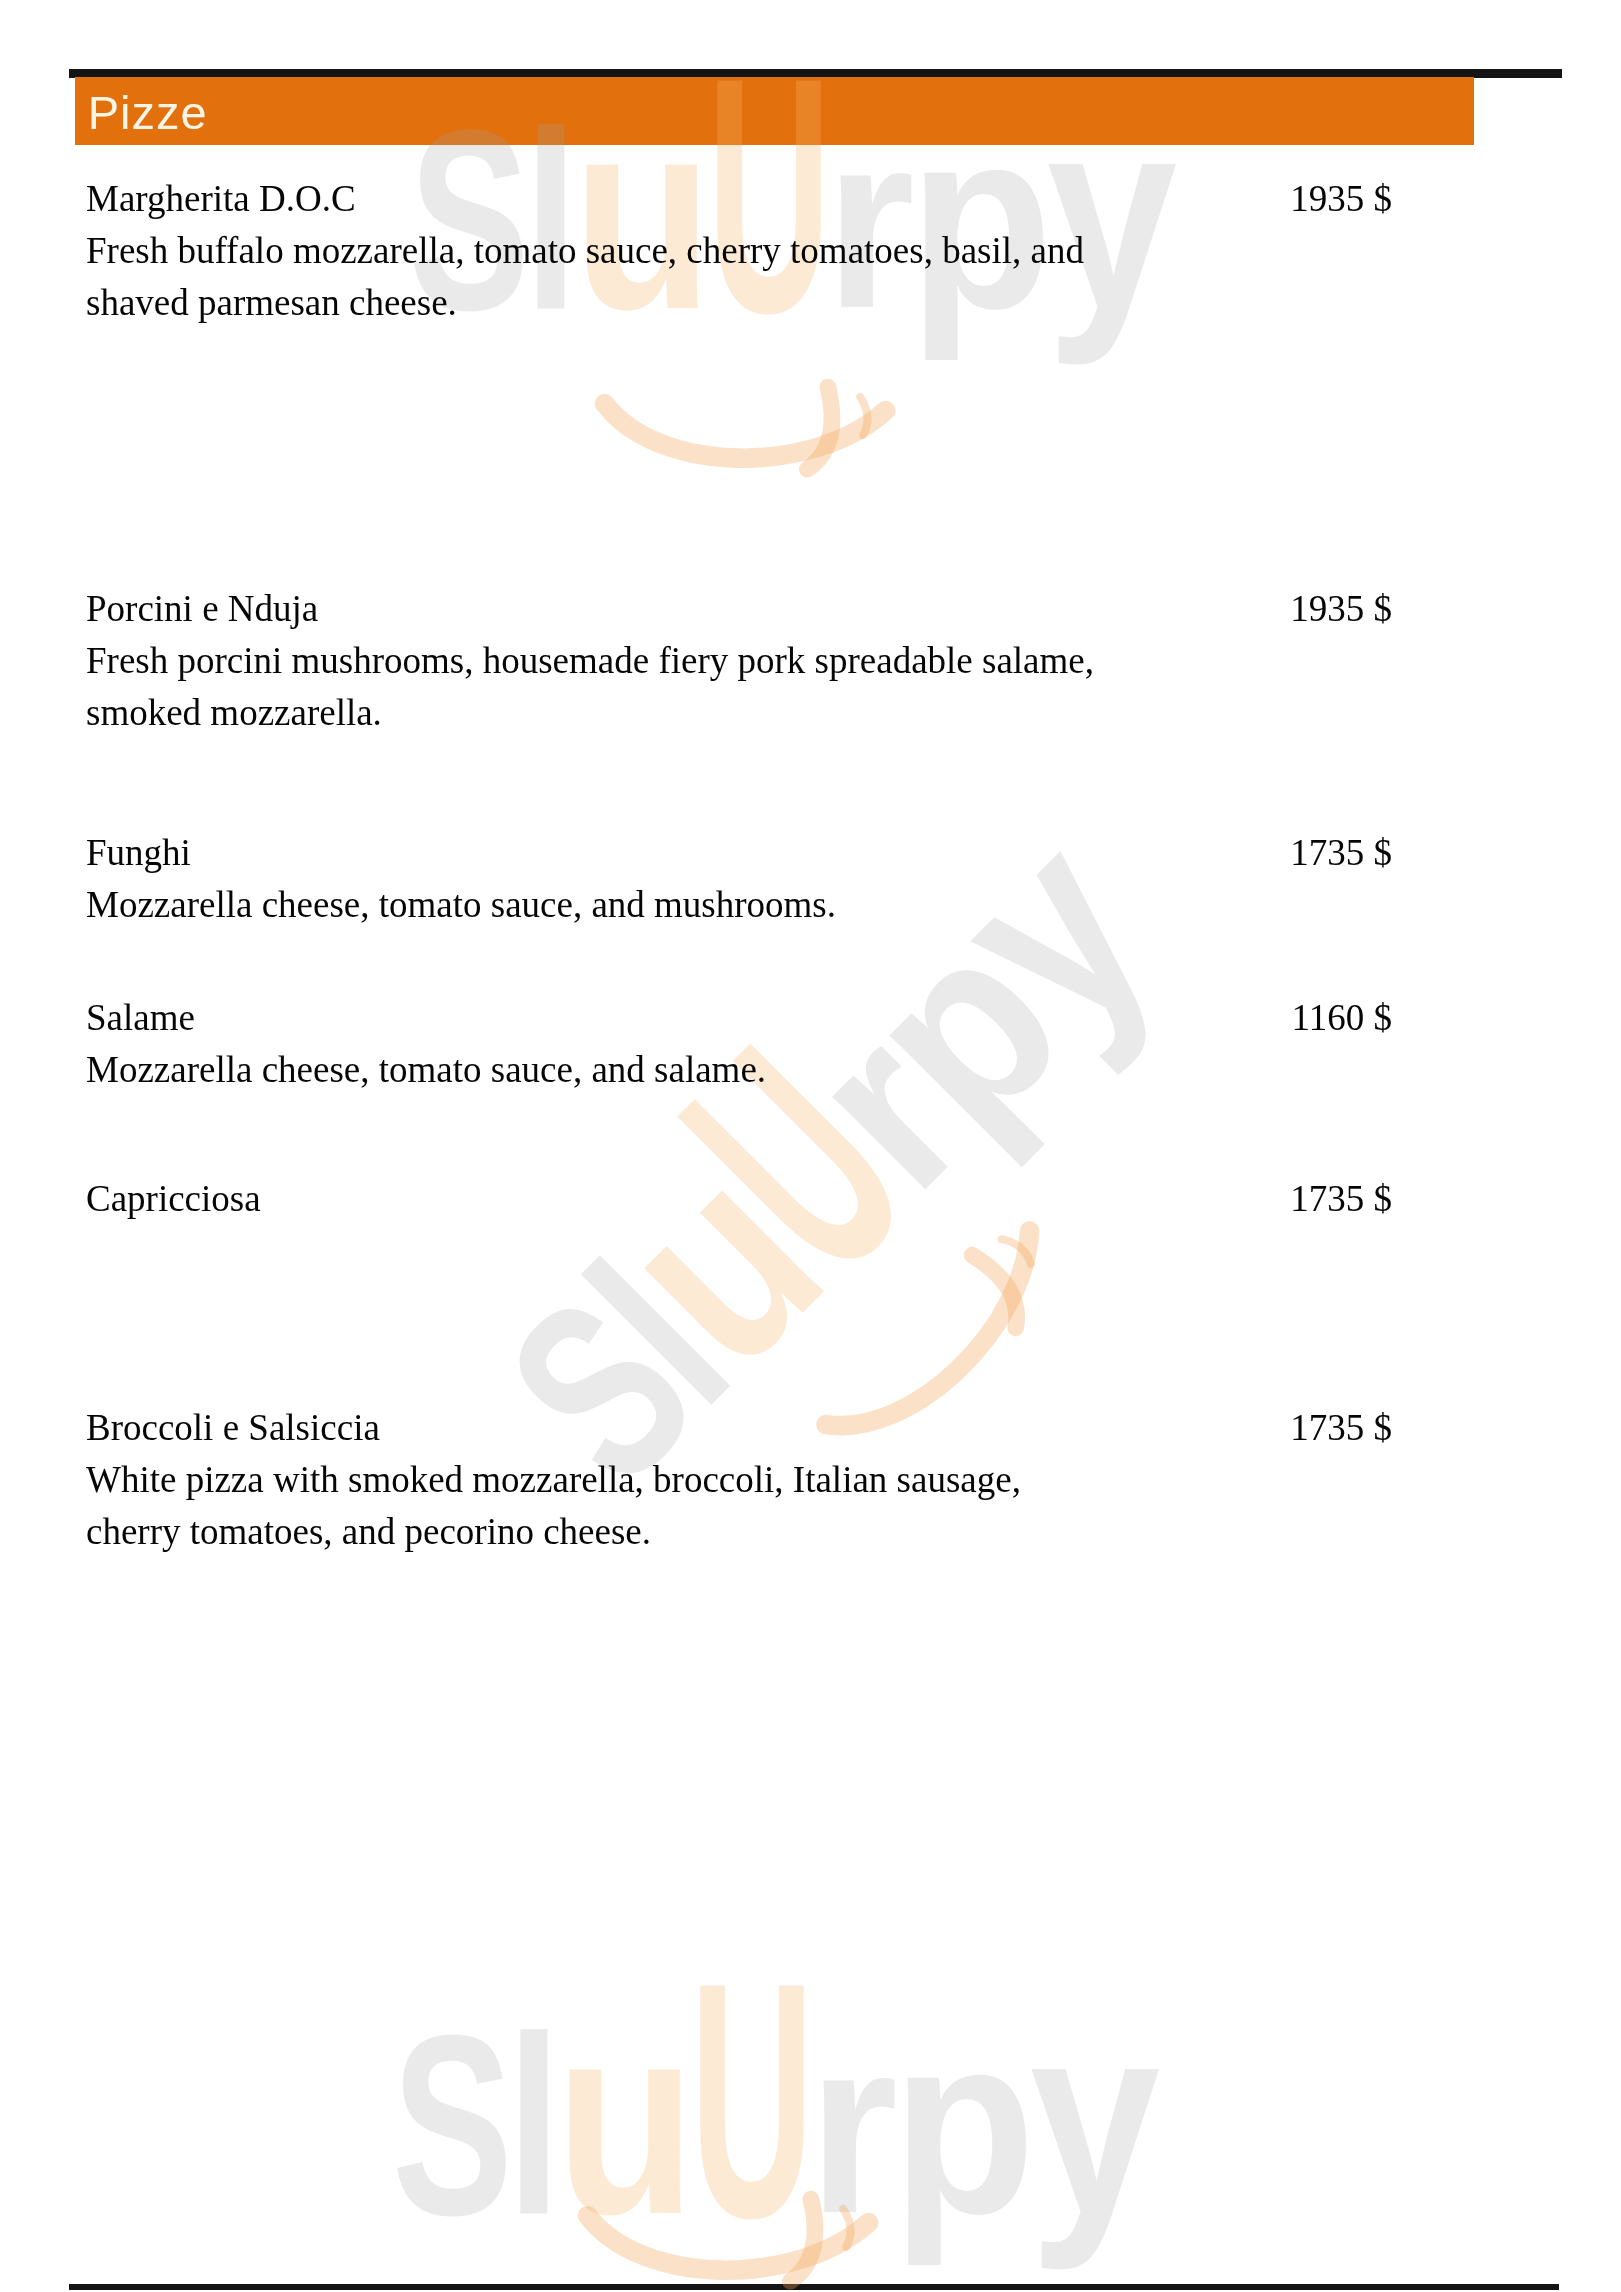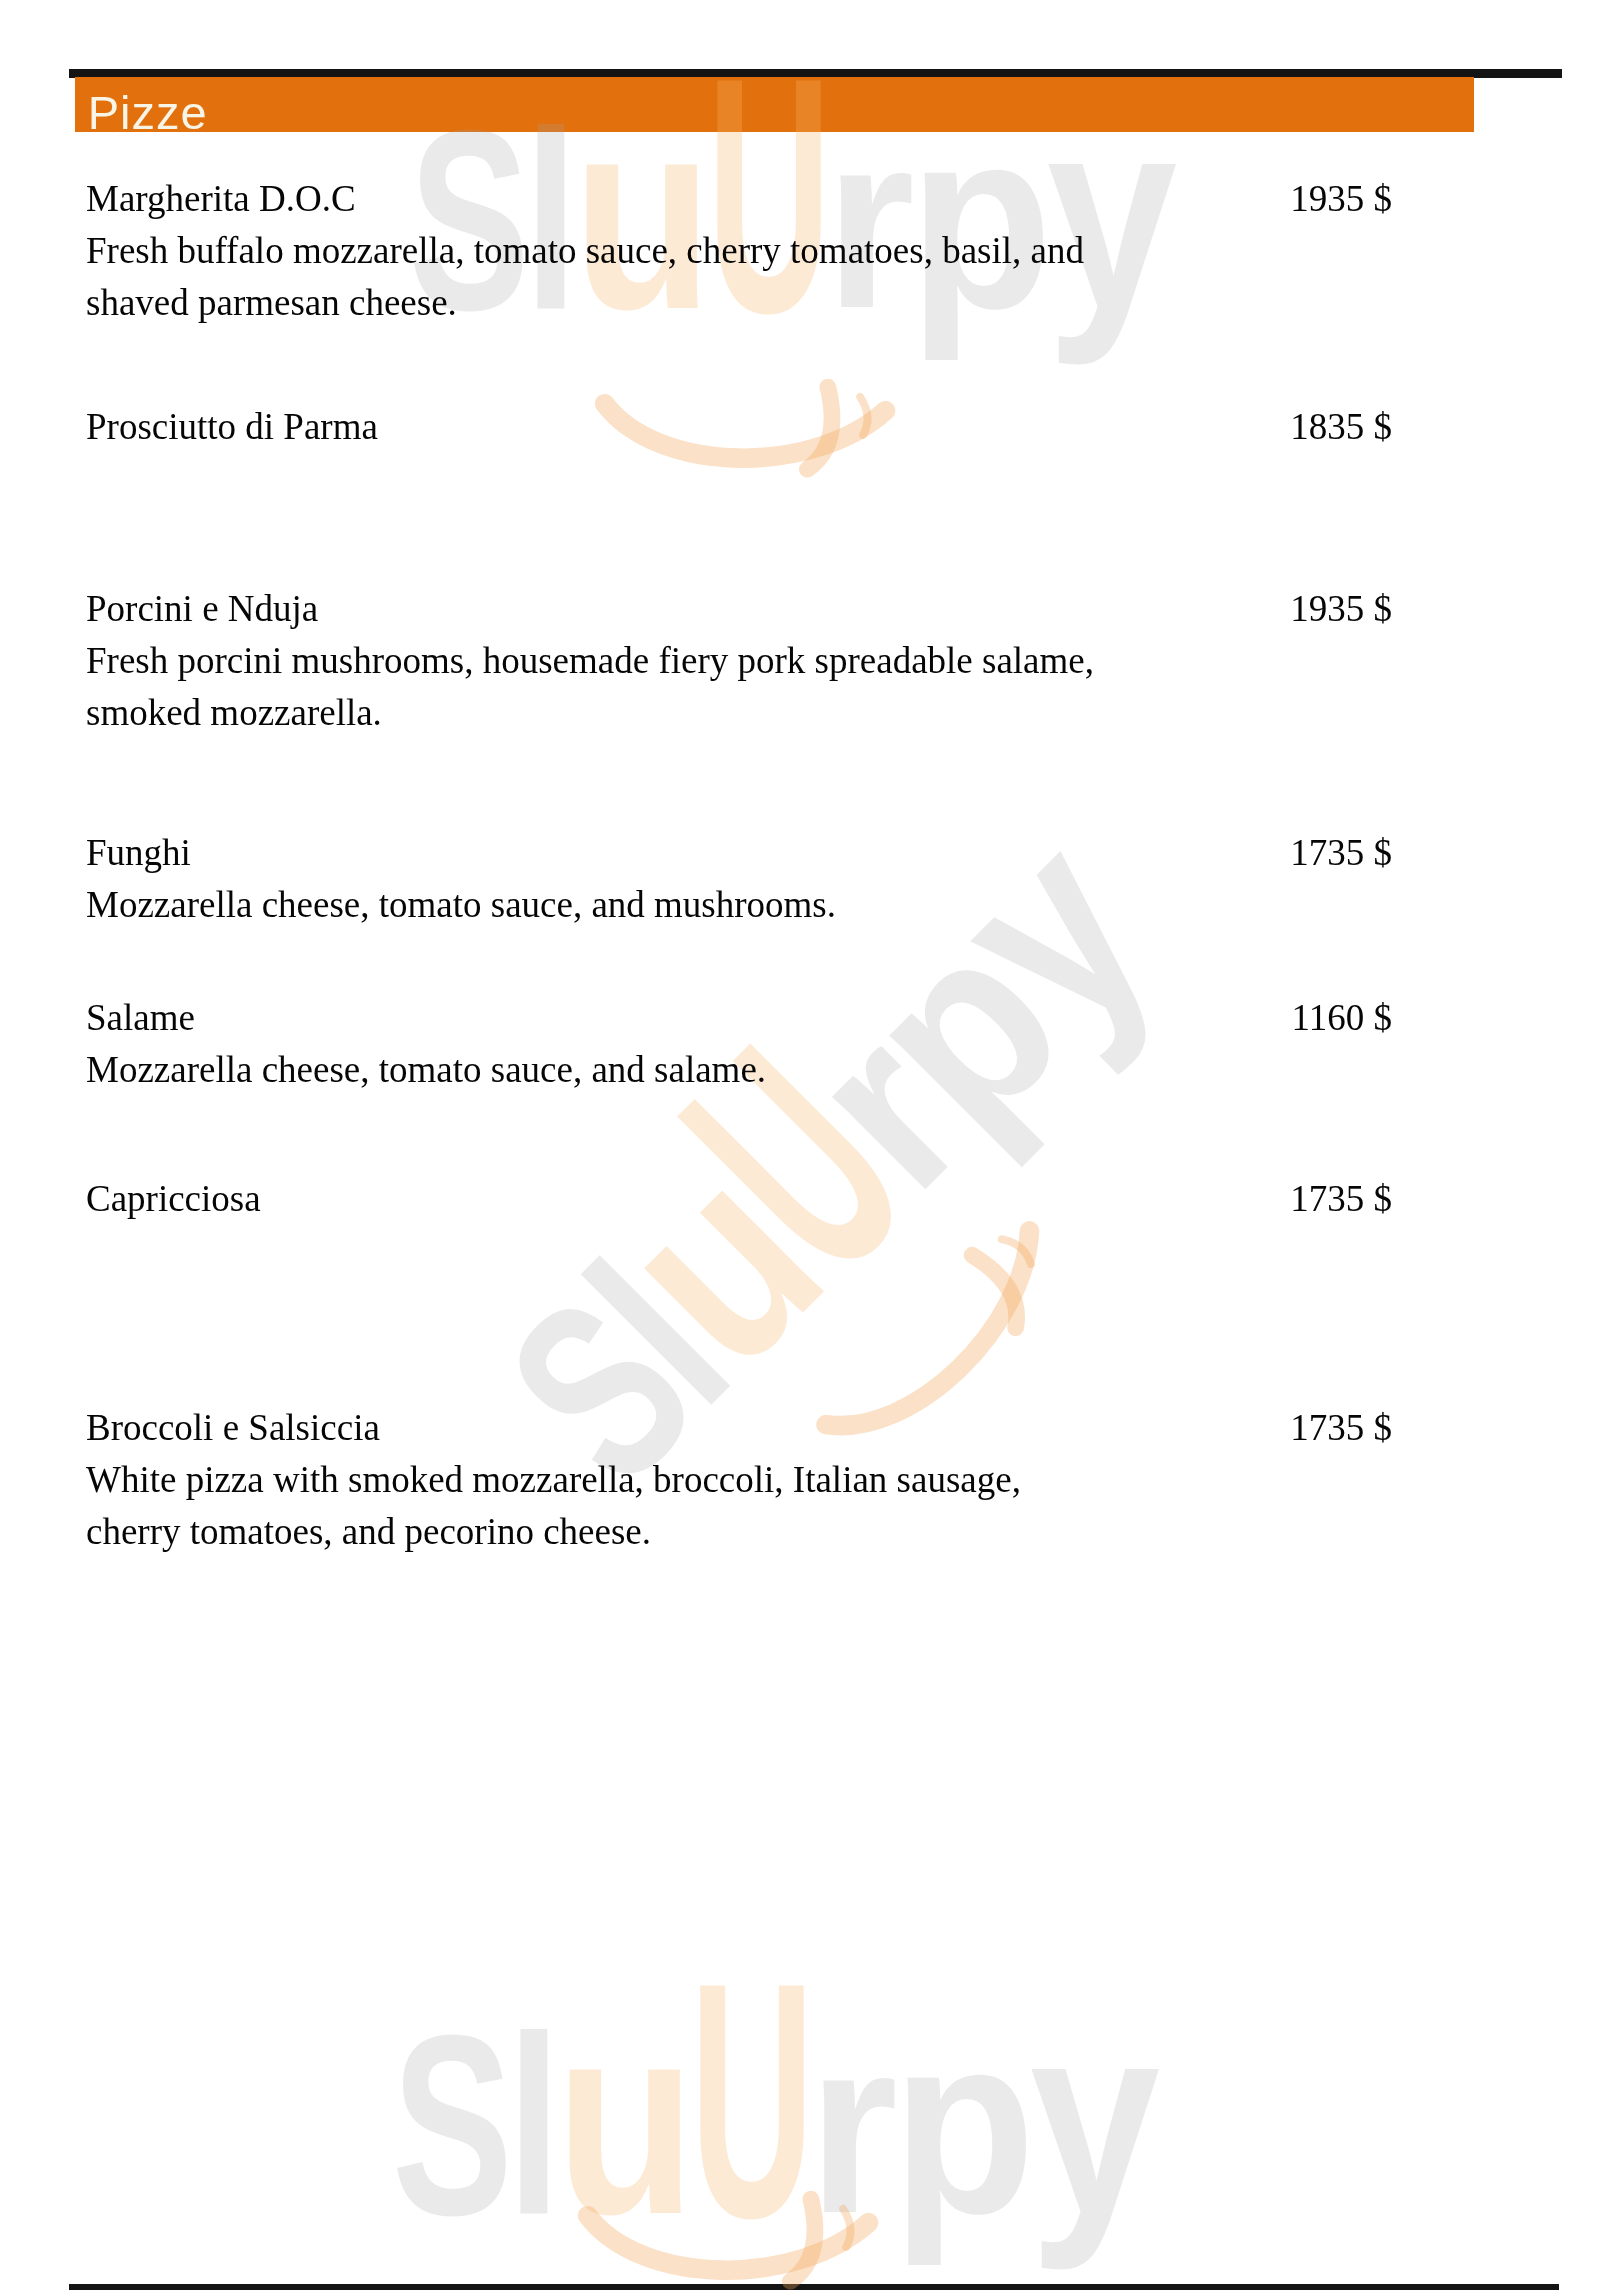--- a/index.html
+++ b/index.html
@@ -27,21 +27,21 @@
     left: 69px; top: 2284px;
     width: 1490px; height: 5.9px;
     background: #141414;
     z-index: 1;
   }
 
   
   .section-header {
     position: absolute;
     left: 75px; top: 77px;
-    width: 1399px; height: 55px;
+    width: 1399px; height: 68px;
     background: #E2710D;
     z-index: 1;
   }
   .section-title {
     position: absolute;
     left: 12.7px; top: 7.8px;
     font-family: "Liberation Sans", sans-serif;
     font-size: 47px;
     font-weight: 400;
     color: #F8F4E6;
@@ -174,24 +174,20 @@
   <div class="menu-item mi-0">
     <div class="item-head">
       <span class="item-name">Margherita D.O.C</span>
       <span class="item-price">1935 $</span>
     </div>
     <div class="item-desc">Fresh buffalo mozzarella, tomato sauce, cherry tomatoes, basil, and
 shaved parmesan cheese.</div>
   </div>
 
   <div class="menu-item mi-1">
-    <div class="item-head">
-      <span class="item-name">Prosciutto di Parma</span>
-      <span class="item-price">1835 $</span>
-    </div>
   </div>
 
   <div class="menu-item mi-2">
     <div class="item-head">
       <span class="item-name">Porcini e Nduja</span>
       <span class="item-price">1935 $</span>
     </div>
     <div class="item-desc">Fresh porcini mushrooms, housemade fiery pork spreadable salame,
 smoked mozzarella.</div>
   </div>

